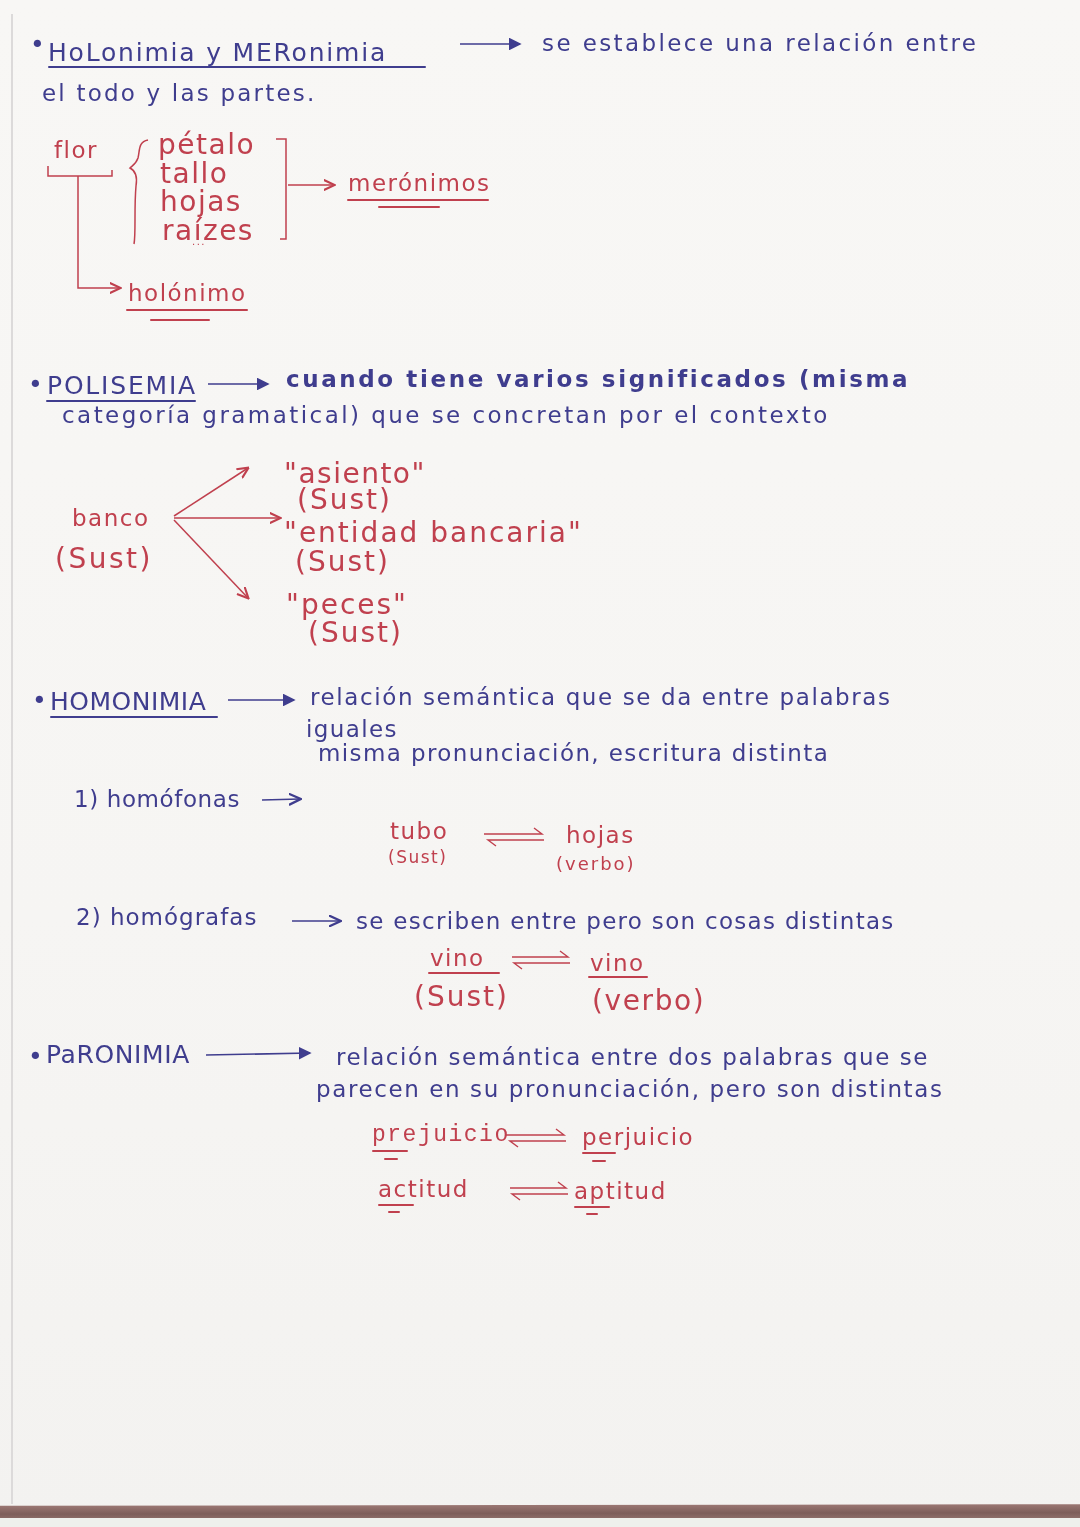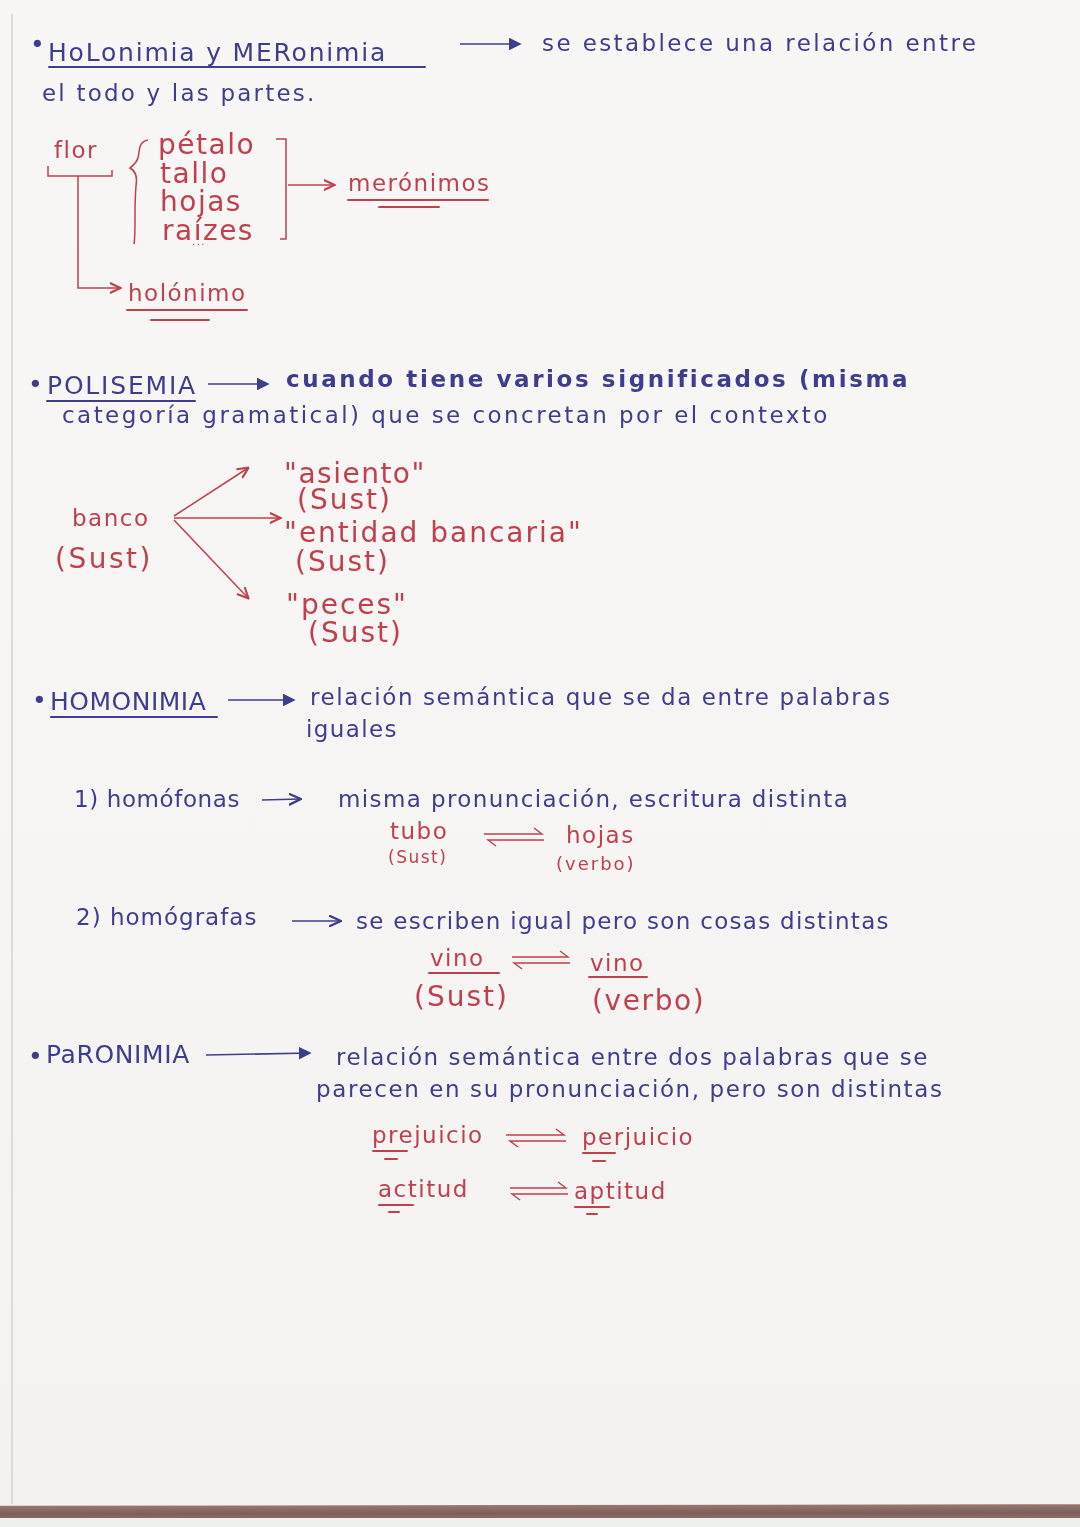--- a/index.html
+++ b/index.html
@@ -74,43 +74,43 @@
   </div>
 
   <div>
     <span class="t blue h" style="left:32px;top:686px;">•</span>
     <span class="t blue h" style="left:50px;top:687px;letter-spacing:0.5px;">HOMONIMIA</span>
     <div class="u ub" style="left:50px;top:716px;width:168px;"></div>
     <span class="t blue n" style="left:310px;top:684px;letter-spacing:1.6px;">relación semántica que se da entre palabras</span>
     <span class="t blue n" style="left:306px;top:716px;letter-spacing:1.4px;">iguales</span>
 
     <span class="t blue n" style="left:74px;top:786px;letter-spacing:0.6px;">1) homófonas</span>
-    <span class="t blue n" style="left:318px;top:786px;letter-spacing:1.4px;margin-left:20px;">misma pronunciación, escritura distinta</span>
+    <span class="t blue n" style="left:318px;top:740px;letter-spacing:1.4px;">misma pronunciación, escritura distinta</span>
     <span class="t red n" style="left:390px;top:818px;">tubo</span>
     <span class="t red s" style="left:388px;top:847px;font-size:17px;">(Sust)</span>
     <span class="t red n" style="left:566px;top:822px;">hojas</span>
     <span class="t red s" style="left:556px;top:853px;font-size:18px;letter-spacing:2px;">(verbo)</span>
 
     <span class="t blue n" style="left:76px;top:904px;letter-spacing:1px;">2) homógrafas</span>
-    <span class="t blue n" style="left:356px;top:908px;letter-spacing:1.3px;">se escriben igual pero son cosas distintas</span>
+    <span class="t blue n" style="left:356px;top:908px;letter-spacing:1.3px;">se escriben entre pero son cosas distintas</span>
     <span class="t red n" style="left:430px;top:945px;">vino</span>
     <div class="u ur" style="left:428px;top:972px;width:72px;"></div>
     <span class="t red s" style="left:414px;top:980px;letter-spacing:2px;">(Sust)</span>
     <span class="t red n" style="left:590px;top:950px;">vino</span>
     <div class="u ur" style="left:588px;top:976px;width:60px;"></div>
     <span class="t red s" style="left:592px;top:984px;letter-spacing:1.6px;">(verbo)</span>
   </div>
 
   <div>
     <span class="t blue h" style="left:28px;top:1042px;">•</span>
     <span class="t blue h" style="left:46px;top:1040px;letter-spacing:0.6px;">PaRONIMIA</span>
     <span class="t blue n" style="left:336px;top:1044px;letter-spacing:1.55px;">relación semántica entre dos palabras que se</span>
     <span class="t blue n" style="left:316px;top:1076px;letter-spacing:1.6px;">parecen en su pronunciación, pero son distintas</span>
 
-    <span class="t red n" style="left:372px;top:1122px;">prejuicio</span>
+    <span class="t red n" style="left:372px;top:1122px;font-family:Liberation Mono, monospace;">prejuicio</span>
     <div class="u ur" style="left:372px;top:1150px;width:36px;"></div>
     <div class="u ur" style="left:384px;top:1158px;width:14px;"></div>
     <span class="t red n" style="left:582px;top:1124px;">perjuicio</span>
     <div class="u ur" style="left:582px;top:1152px;width:34px;"></div>
     <div class="u ur" style="left:592px;top:1160px;width:14px;"></div>
 
     <span class="t red n" style="left:378px;top:1176px;">actitud</span>
     <div class="u ur" style="left:378px;top:1204px;width:36px;"></div>
     <div class="u ur" style="left:388px;top:1211px;width:12px;"></div>
     <span class="t red n" style="left:574px;top:1178px;">aptitud</span>

